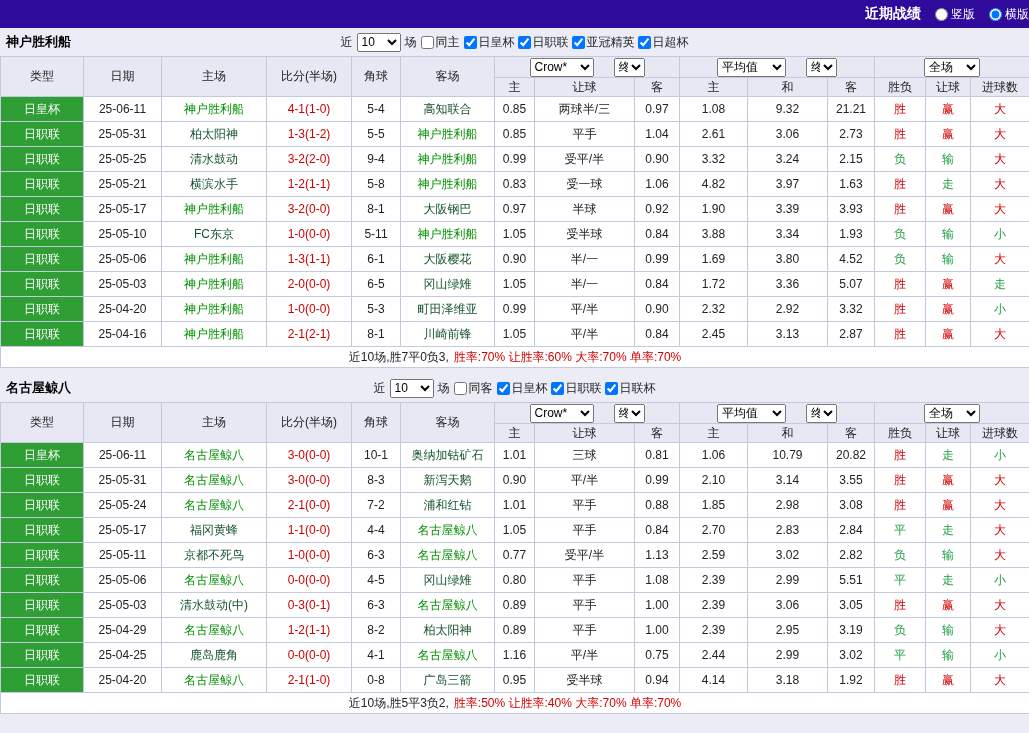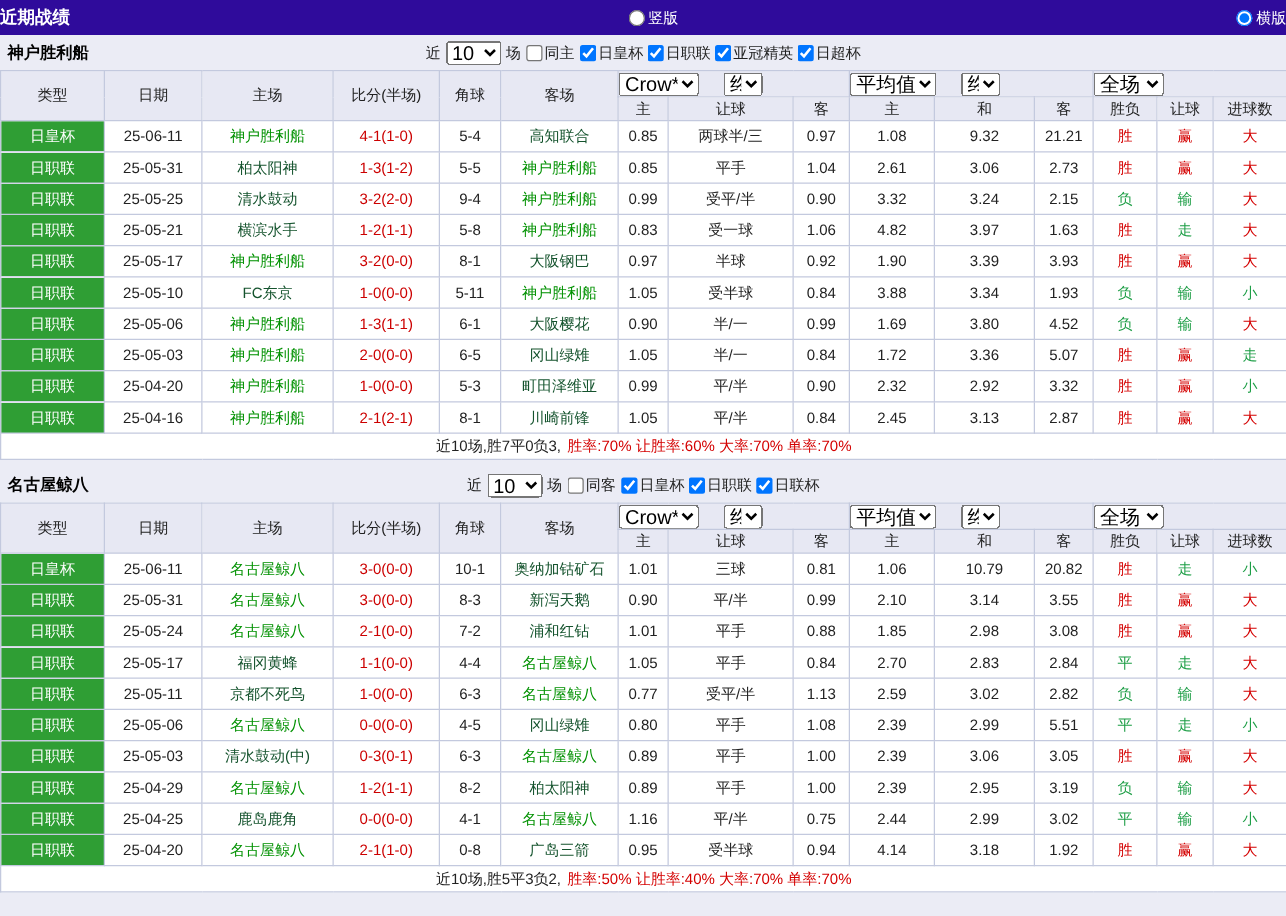--- a/index.html
+++ b/index.html
@@ -1,40 +1,40 @@
 <!DOCTYPE html>
 <html style="--topbar_bg: #2f0b9b; --band_bg: #ebecf5; --header_bg: #e7e8f3; --grid_border: #c3c9de; --type_bg: #2f9e34; --focal_green: #009100; --result_red: #d40000; --result_green: #1d9e46; --score_red: #cc0000;"><head>
 <meta charset="utf-8">
 <style>
   *{box-sizing:border-box;margin:0;padding:0}
   html,body{background:var(--band_bg,#ebecf5)}
   body{width:1029px;font-family:"Liberation Sans","DejaVu Sans",sans-serif;font-size:12px;color:#222}
-  .topbar{height:28px;background:var(--topbar_bg,#2f0b9b);display:flex;align-items:center;justify-content:space-between;gap:14px;color:#fff}
+  .topbar{height:28px;background:var(--topbar_bg,#2f0b9b);display:flex;align-items:center;justify-content:flex-end;gap:14px;color:#fff}
   .topbar-title{font-size:14px;font-weight:bold}
   .radio-label{display:inline-flex;align-items:center;gap:3px;font-size:12px;cursor:pointer;color:#fff}
   .radio-label input{margin:0}
   .section{margin-bottom:6px}
   .section-top{height:28px;position:relative;display:flex;align-items:center;justify-content:center}
   .team-name{position:absolute;left:6px;top:50%;transform:translateY(-50%);font-weight:bold;font-size:13px;color:#000}
   .filters{display:flex;align-items:center;gap:4px}
   .filters .chk{display:inline-flex;gap:1px;cursor:pointer}
   .filters input{margin:0 1px 0 0}
   .comp-filters{display:inline-flex;align-items:center;gap:3px}
-  .sel{font-size:16px;height:19px}
+  .sel{font-size:12px;height:19px}
   .sel-rounds{width:44px}
   .sel-book{width:64px}
   .sel-stage{width:31px}
   .sel-avg{width:69px}
   .sel-full{width:56px}
   table{width:1029px;border-collapse:collapse;table-layout:fixed;background:#fff}
   th,td{border:1px solid var(--grid_border,#c3c9de);text-align:center;white-space:nowrap;overflow:hidden;font-weight:normal;padding:0}
   thead th{background:var(--header_bg,#e7e8f3)}
   thead tr.r1 th{height:21px}
   thead tr.r2 th{height:19px}
-  .selgrp{display:flex;align-items:center;justify-content:flex-start;gap:20px}
+  .selgrp{display:flex;align-items:center;justify-content:center;gap:20px}
   tbody td{height:25px}
   .type-cell{background:var(--type_bg,#2f9e34);color:#fff}
   .score{color:var(--score_red,#cc0000)}
   .focal{color:var(--focal_green,#009100)}
   .norm{color:#14532d}
   .red{color:var(--result_red,#d40000)}
   .green{color:var(--result_green,#1d9e46)}
   tfoot td{height:21px;background:#fff}
   .rates{color:var(--result_red,#d40000);margin-left:5px}
 </style>

